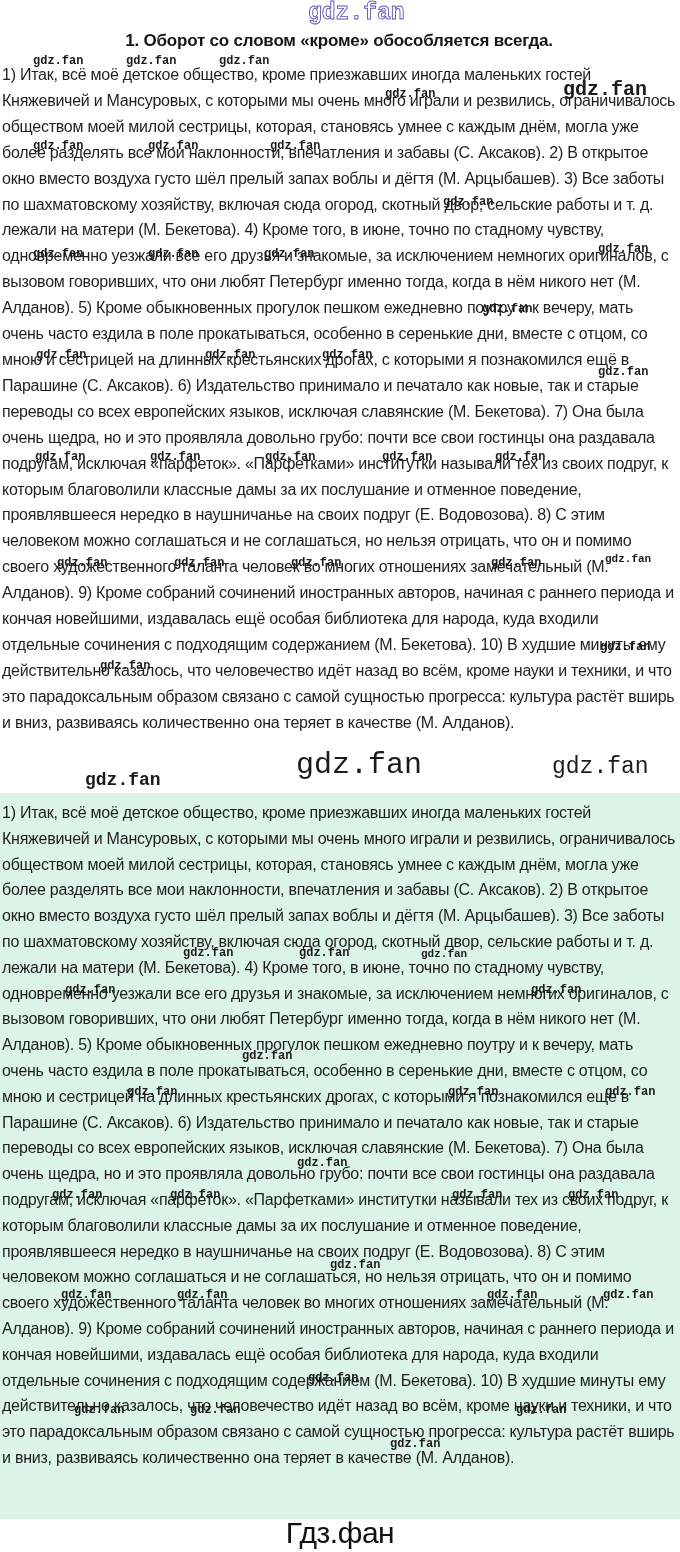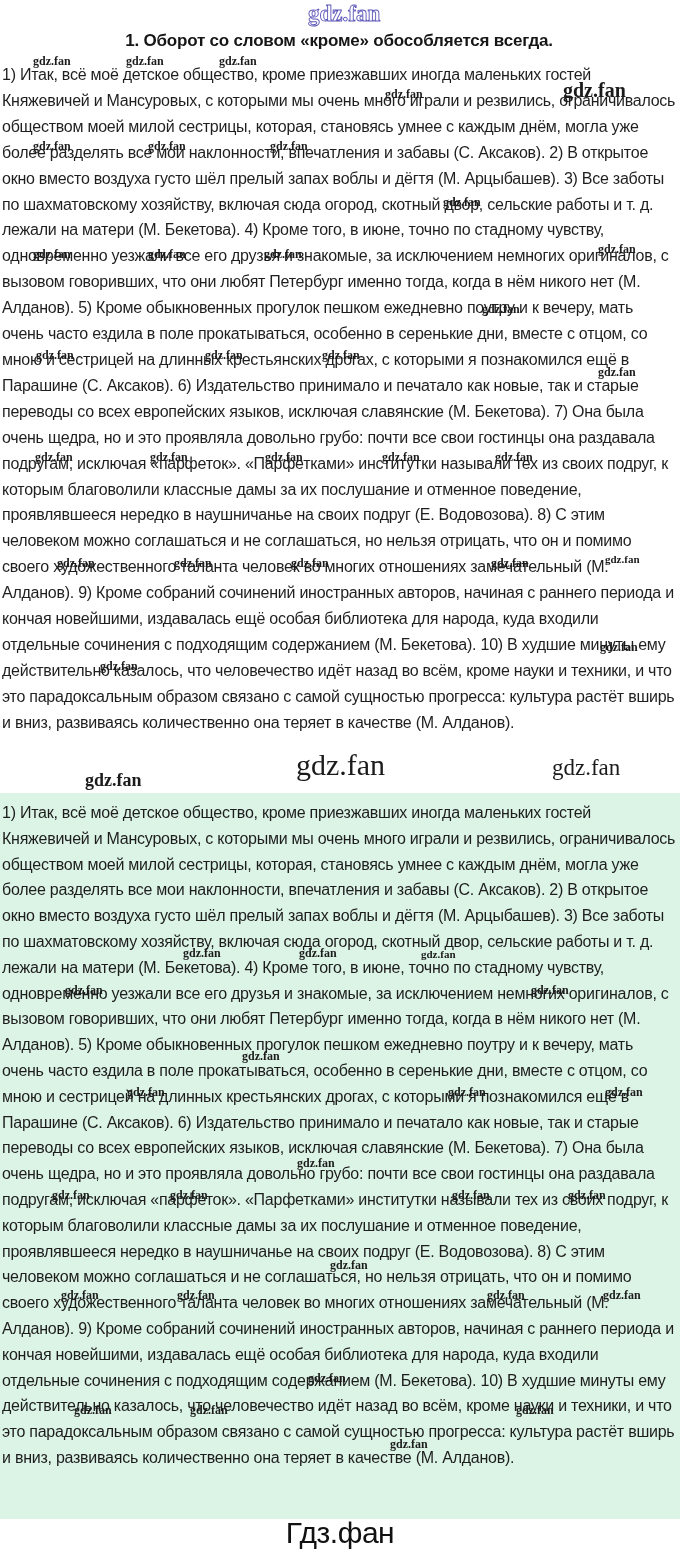--- a/index.html
+++ b/index.html
@@ -52,21 +52,21 @@
     left: 0; top: 1516px;
     width: 680px;
     text-align: center;
     font-size: 30px;
     font-weight: 500;
     color: #111111;
     letter-spacing: -0.5px;
   }
   .wm {
     position: absolute;
-    font-family: Liberation Serif, serif;
+    font-family: Liberation Mono, monospace;
     color: #1b1b1b;
     white-space: nowrap;
     line-height: 1;
     pointer-events: none;
   }
   .wm--outline {
     color: transparent;
     -webkit-text-stroke: 0.9px #5b55b8;
     text-stroke: 0.9px #5b55b8;
     font-weight: 700;

